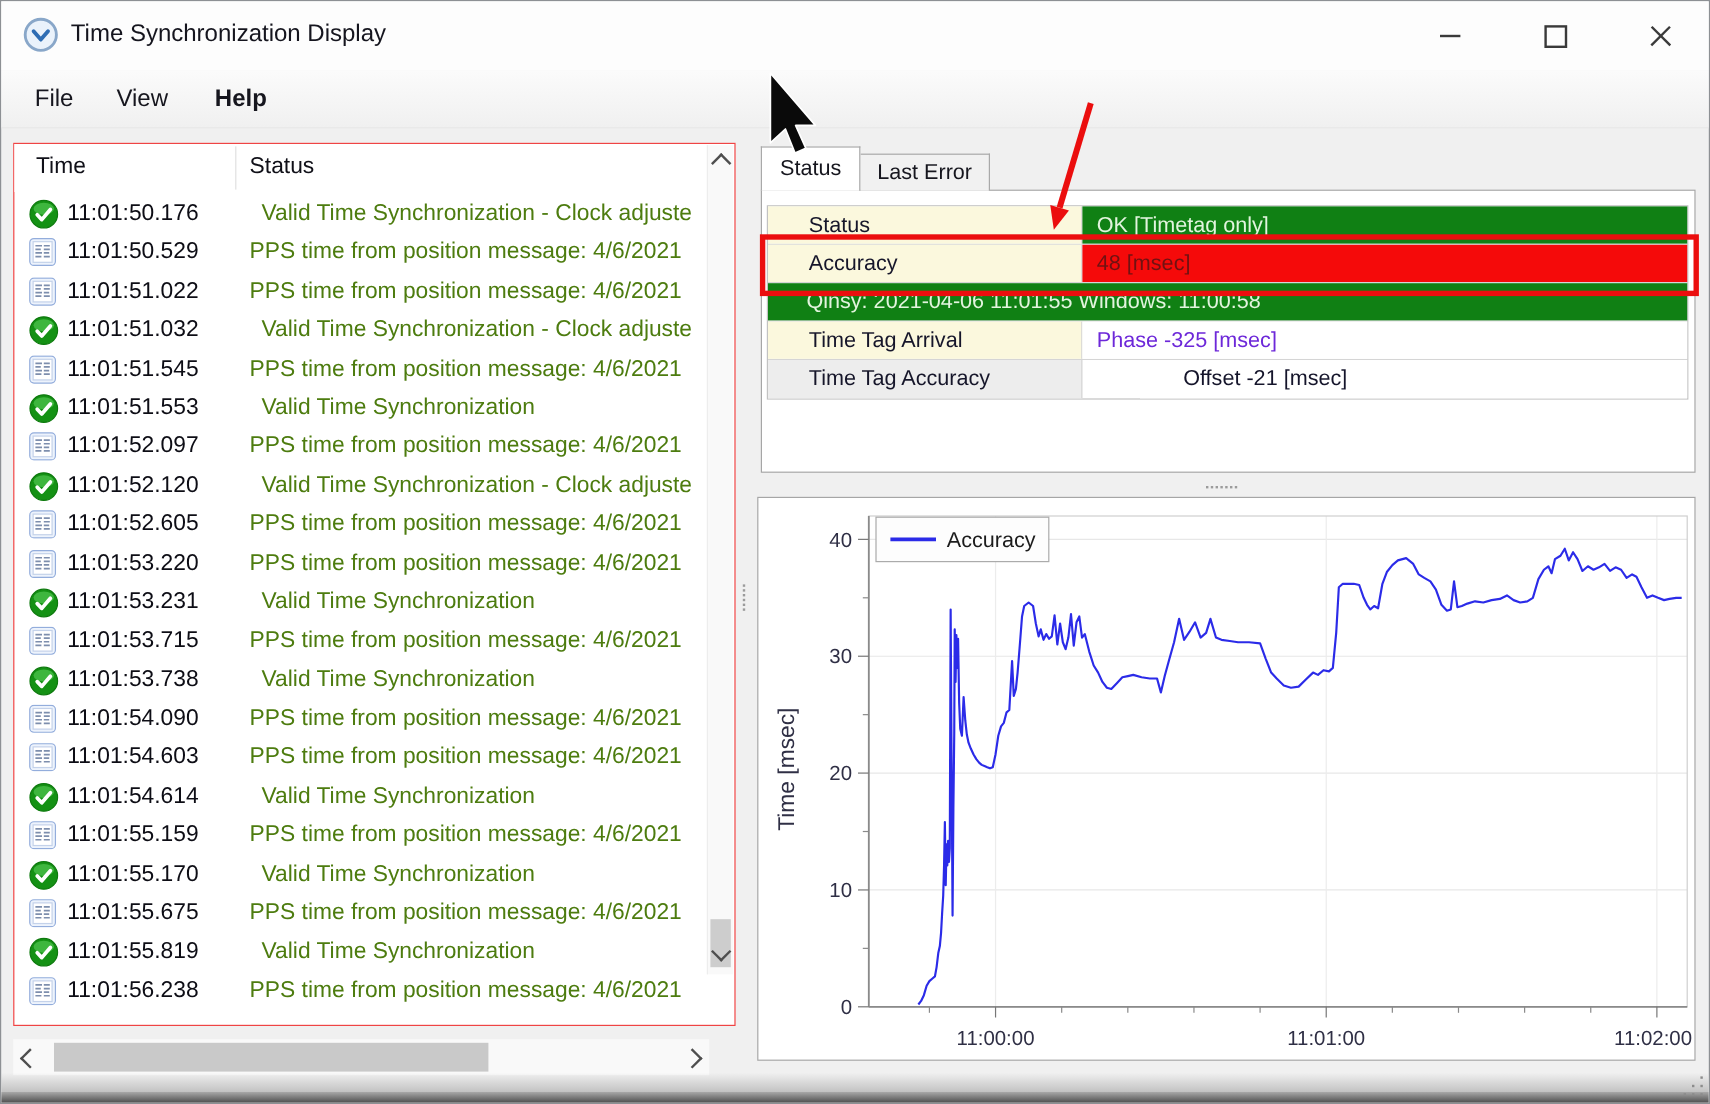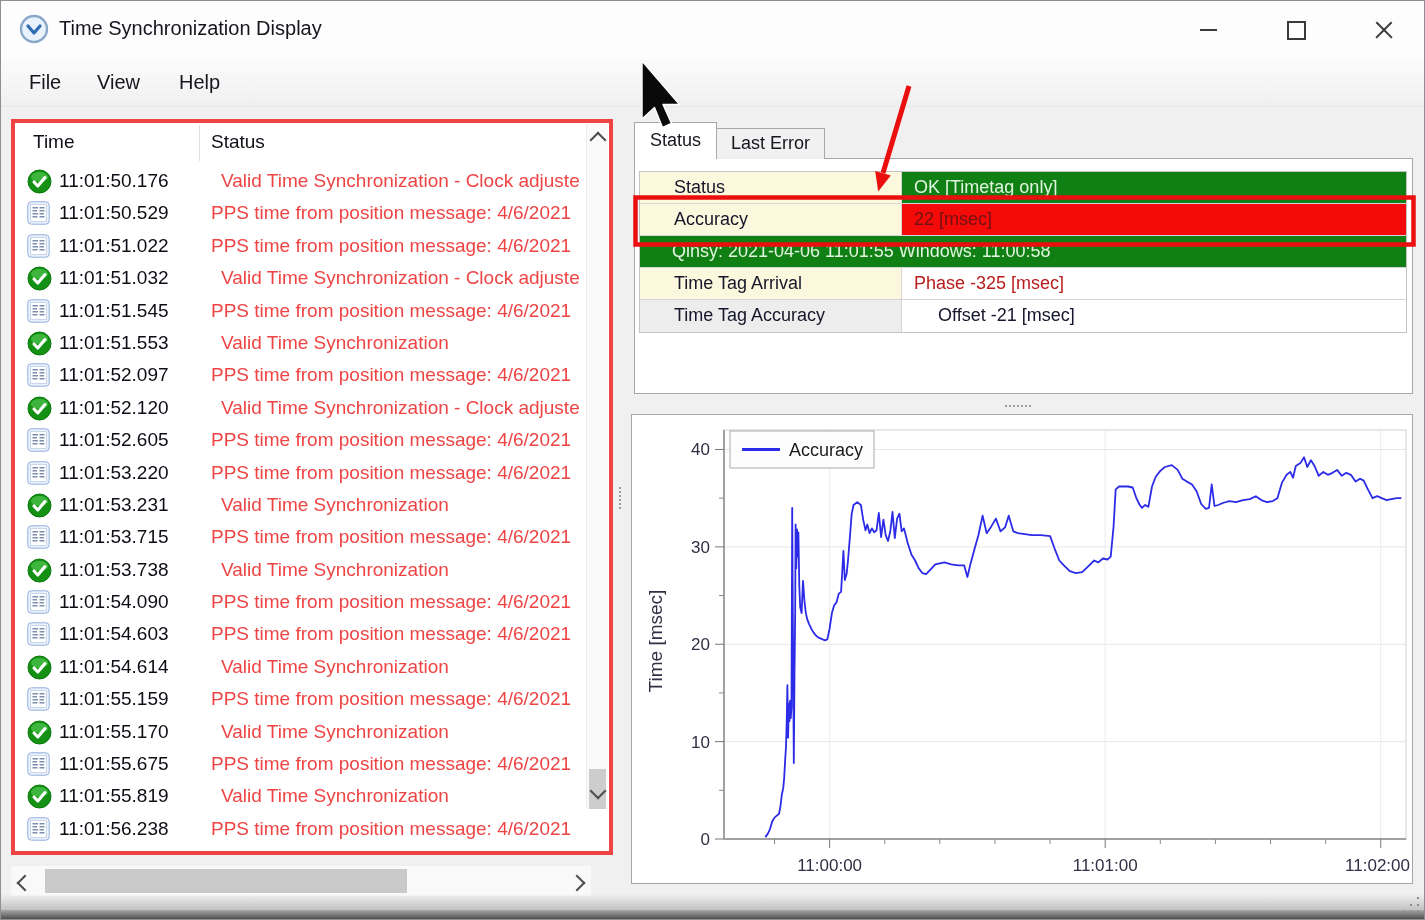--- a/index.html
+++ b/index.html
@@ -15,51 +15,51 @@
   .g-min{width:17px;height:2px;background:#3A3A3A;}
   .g-max{width:15px;height:15px;border:2px solid #3A3A3A;}
   .g-close{position:relative;width:20px;height:20px;}
   .g-close::before,.g-close::after{content:'';position:absolute;left:-1px;top:9px;width:22px;height:2.4px;background:#3A3A3A;}
   .g-close::before{transform:rotate(45deg)}.g-close::after{transform:rotate(-45deg)}
   
   .menubar{position:absolute;top:58px;left:0;right:0;height:47px;background:linear-gradient(#FBFBFB,#F0F0F0);border-bottom:1px solid #E8E8E8;padding-left:14px;}
   .menu-item{position:absolute;top:0;height:47px;line-height:46px;font-size:20px;color:#16161E;padding:0 8px;}
   
   .left-pane{position:absolute;left:10px;top:118px;width:602px;height:777px;}
-  .list-box{position:absolute;left:0;top:0;right:0;bottom:41px;background:#fff;border:4px solid #ef4444;box-sizing:border-box;}
+  .list-box{position:absolute;left:0;top:0;right:0;bottom:41px;background:#fff;border:1px solid #ef4444;box-sizing:border-box;}
   .log-header{position:absolute;left:0;top:0;right:22px;height:40px;background:#fff;}
   .col-time{position:absolute;left:18px;top:8px;font-size:19px;color:#101018;}
   .col-status{position:absolute;left:196px;top:8px;font-size:19px;color:#101018;}
   .col-sep{position:absolute;left:184px;top:2px;width:1px;height:36px;background:#E0E0E0;}
   .log-rows{position:absolute;left:0;top:42px;right:22px;bottom:0;overflow:hidden;}
   .log-row{height:32.4px;position:relative;white-space:nowrap;}
   .log-row .icn{position:absolute;left:12px;top:4px;}
   .log-row .time{position:absolute;left:44px;top:5px;font-size:19px;color:#0D0D15;}
-  .log-row .status{position:absolute;left:196px;top:5px;font-size:19px;color:#ef4444;}
+  .log-row .status{position:absolute;left:196px;top:5px;font-size:19px;color:#4d7c0f;}
   .log-row.valid .status{left:206px;}
   .vscroll{position:absolute;top:1px;right:1px;width:21px;bottom:42px;background:#F9F9F9;border-left:1px solid #EDEDED;}
   .vs-up{position:absolute;top:8px;left:5px;}
   .vs-down{position:absolute;bottom:8px;left:5px;}
   .vs-thumb{position:absolute;left:2px;width:17px;top:645px;height:40px;background:#CDCDCD;}
   .hscroll{position:absolute;left:0;bottom:0;height:30px;width:580px;background:#F9F9F9;}
   .hs-left{position:absolute;left:8px;top:9px;}
   .hs-right{position:absolute;right:8px;top:9px;}
   .hs-thumb{position:absolute;left:34px;top:3px;width:362px;height:24px;background:#C9C9C9;}
   .chev{display:inline-block;width:10px;height:10px;border-right:2.5px solid #4E4E4E;border-bottom:2.5px solid #4E4E4E;}
   .chev.up{transform:rotate(-135deg)}.chev.down{transform:rotate(45deg)}
   .chev.left{transform:rotate(135deg)}.chev.right{transform:rotate(-45deg)}
   
   .tabbar{position:absolute;left:633px;top:121px;height:37px;z-index:2;white-space:nowrap;}
   .tab{display:inline-block;vertical-align:top;font-size:18px;color:#16161E;cursor:default;}
   .tab.active{height:36px;line-height:35px;padding:0 15px;background:#fff;border:1px solid #A9A9A9;border-bottom:none;position:relative;z-index:3;}
   .tab.inactive{height:30px;line-height:29px;margin-top:6px;padding:0 14px;background:#F1F1F1;border:1px solid #A9A9A9;border-bottom:none;border-left:none;}
   .status-box{position:absolute;left:633px;top:157px;width:779px;height:236px;background:#fff;border:1px solid #A6A6A6;box-sizing:border-box;z-index:1;}
   .s-table{position:absolute;left:4px;top:12px;right:5px;border:1px solid #C2C2C2;}
   .t-row{display:flex;height:32px;border-bottom:1px solid #D5D5D5;box-sizing:border-box;}
-  .t-row:last-child{border-bottom:none;}
+  .t-row:last-child{border-bottom:none;gap:48px;}
   .t-label{width:262px;box-sizing:border-box;padding-left:34px;font-size:18px;line-height:31px;color:#16162A;border-right:1px solid #D5D5D5;}
   .t-value{flex:1;padding-left:12px;font-size:18px;line-height:31px;white-space:nowrap;overflow:hidden;}
   
   .chart-box{position:absolute;left:630px;top:413px;width:782px;height:470px;background:#fff;border:1px solid #A6A6A6;box-sizing:border-box;}
   .tick{font-size:17px;fill:#2F2F45;}
   .axis-label{font-size:19px;fill:#2F2F45;}
   .legend-text{font-size:18px;fill:#1C1C1C;}
   
   .grip-h{position:absolute;left:1004px;top:404px;width:2px;height:2px;background:#9B9B9B;
     box-shadow:4px 0 #9B9B9B,8px 0 #9B9B9B,12px 0 #9B9B9B,16px 0 #9B9B9B,20px 0 #9B9B9B,24px 0 #9B9B9B;}
@@ -89,21 +89,21 @@
         <div class="g-max"></div>
       </div>
     <div class="win-btn btn-close">
         <div class="g-close"></div>
       </div>
   </div>
 
   <div class="menubar">
       <span class="menu-item" style="left: 20px;">File</span>
       <span class="menu-item" style="left: 88px;">View</span>
-      <span class="menu-item" style="left: 170px;">Help</span>
+      <span class="menu-item" style="left: 170px; font-weight: bold;">Help</span>
     </div>
 
   <div class="left-pane">
     <div class="list-box">
       <div class="log-header">
         <span class="col-time">Time</span>
         <span class="col-status">Status</span>
         <div class="col-sep"></div>
       </div>
       <div class="log-rows">
@@ -312,28 +312,28 @@
 
   <div class="tabbar"><div class="tab active">Status</div><div class="tab inactive">Last Error</div></div>
   <div class="status-box">
     <div class="s-table">
         <div class="t-row">
           <div class="t-label" style="background: rgb(251, 248, 221);">Status</div>
           <div class="t-value" style="background: rgb(16, 128, 20); color: rgb(226, 244, 222);">OK [Timetag only]</div>
         </div>
         <div class="t-row">
           <div class="t-label" style="background: rgb(251, 248, 221);">Accuracy</div>
-          <div class="t-value" style="background: rgb(245, 10, 10); color: rgb(112, 18, 18);">22 [msec]</div>
+          <div class="t-value" style="background: rgb(245, 10, 10); color: rgb(112, 18, 18);">48 [msec]</div>
         </div>
         <div class="t-row">
           <div class="t-value" style="background: rgb(16, 128, 20); color: rgb(226, 244, 222); padding-left: 32px;">Qinsy: 2021-04-06 11:01:55 Windows: 11:00:58</div>
         </div>
         <div class="t-row">
           <div class="t-label" style="background: rgb(251, 248, 221);">Time Tag Arrival</div>
-          <div class="t-value" style="background: rgb(255, 255, 255); color: #b91c1c;">Phase -325 [msec]</div>
+          <div class="t-value" style="background: rgb(255, 255, 255); color: #6d28d9;">Phase -325 [msec]</div>
         </div>
         <div class="t-row">
           <div class="t-label" style="background: rgb(237, 237, 237);">Time Tag Accuracy</div>
           <div class="t-value" style="background: rgb(255, 255, 255); color: rgb(21, 21, 43); padding-left: 36px;">Offset -21 [msec]</div>
         </div>
       </div>
   </div>
 
   <div class="grip-h"></div>
   <div class="grip-v"></div>

